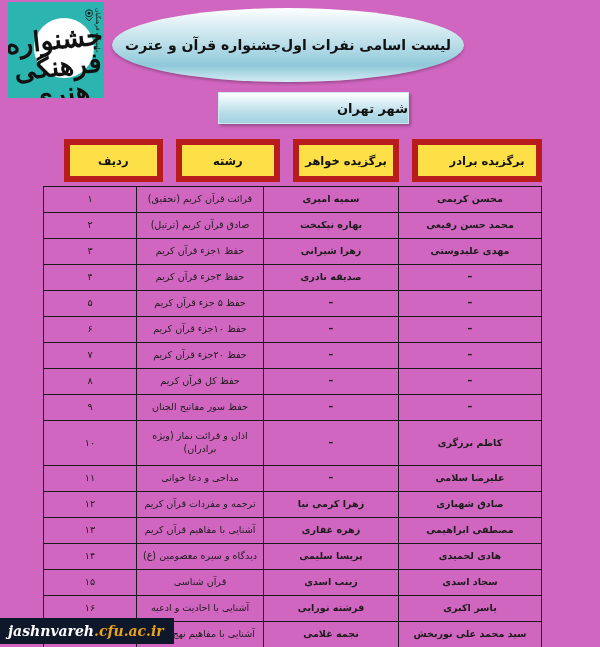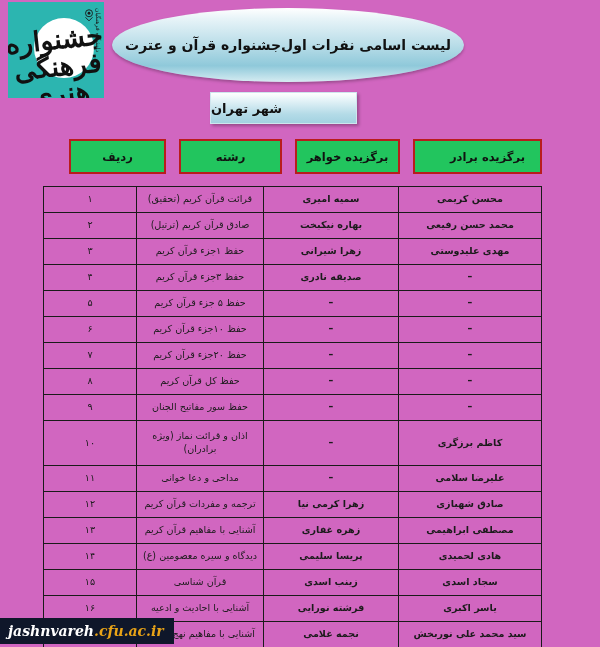--- a/index.html
+++ b/index.html
@@ -90,50 +90,51 @@
     font-weight: bold;
     letter-spacing: 1px;
     line-height: 1.5;
     text-align: center;
     white-space: nowrap;
   }
 
   
   .city-box {
     position: absolute;
-    left: 210px;
+    left: 218px;
     top: 92px;
     width: 145px;
     height: 30px;
     background: linear-gradient(to bottom, #ffffff 0%, #e9f5f9 20%, #b4dbe7 70%, #a3d2e1 100%);
     border: 1px solid #cfe6ee;
     box-shadow: 2px 2px 3px rgba(0,0,0,0.28);
     display: flex;
     align-items: center;
-    justify-content: flex-end;
+    justify-content: flex-start;
+    padding-left: 44px;
   }
   .city-text {
     color: #111111;
     font-size: 13px;
     font-weight: bold;
     letter-spacing: 1px;
   }
 
   
   .head-row {
     position: absolute;
     left: 64px;
     top: 139px;
     width: 478px;
     display: flex;
     gap: 13px;
   }
   .head-cell {
-    background: #22c55e;
-    border: 2px solid #b91c1c;
+    background: #fde047;
+    border: 6px solid #b91c1c;
     height: 31px;
     display: flex;
     align-items: center;
     justify-content: center;
     font-size: 11.5px;
     font-weight: bold;
     color: #111111;
   }
   .hc-radif  { width: 93px; }
   .hc-reshte { width: 99px; }

